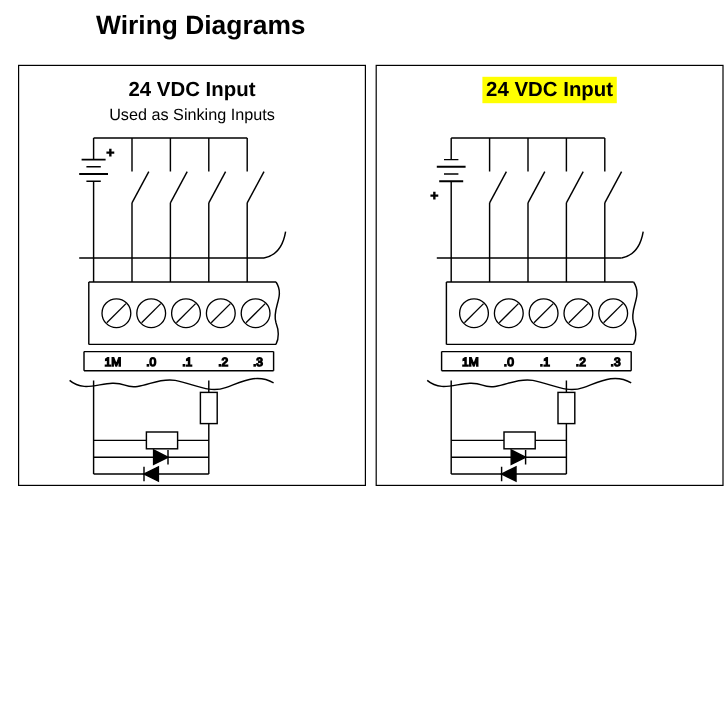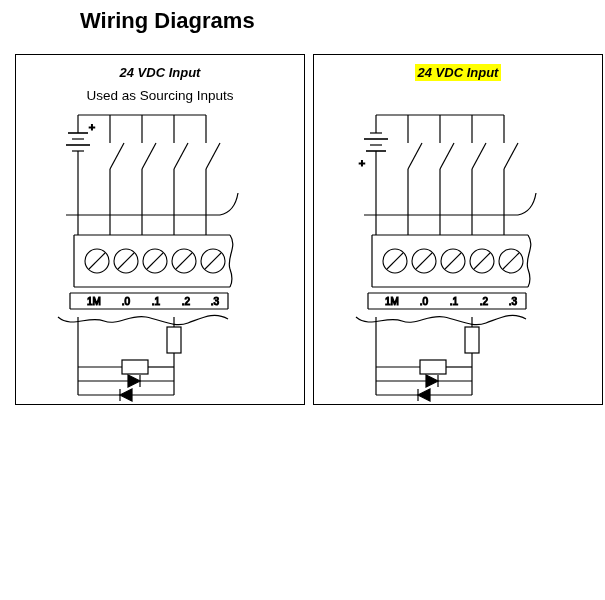--- a/index.html
+++ b/index.html
@@ -39,24 +39,23 @@
   }
   #panel-sinking { left: 15px; }
   #panel-sourcing { left: 313px; }
 
   .panel-heading {
     position: absolute;
     top: 9px;
     left: 0;
     width: 100%;
     text-align: center;
-    font-size: 13px;
+    font-size: 17px;
     font-weight: bold;
     color: #000000;
-    font-style: italic;
   }
   .panel-subheading {
     position: absolute;
     top: 32px;
     left: 0;
     width: 100%;
     text-align: center;
     font-size: 13.5px;
     font-weight: normal;
     color: #000000;
@@ -91,21 +90,21 @@
   }
 </style>
 </head>
 <body>
 
 <div id="page-title">Wiring Diagrams</div>
 
 <div class="panel" id="panel-sinking">
 
   <div class="panel-heading"><span>24 VDC Input</span></div>
-  <div class="panel-subheading"><span>Used as Sourcing Inputs</span></div>
+  <div class="panel-subheading"><span>Used as Sinking Inputs</span></div>
 
   <svg class="circuit" viewBox="0 0 290 300">
     <g stroke="#000000" fill="none" stroke-width="1.2">
 
       <g>
         <path d="M 62,10 L 190,10"></path>
       </g>
 
       <g>
         <path d="M 62,10 L 62,28"></path>

